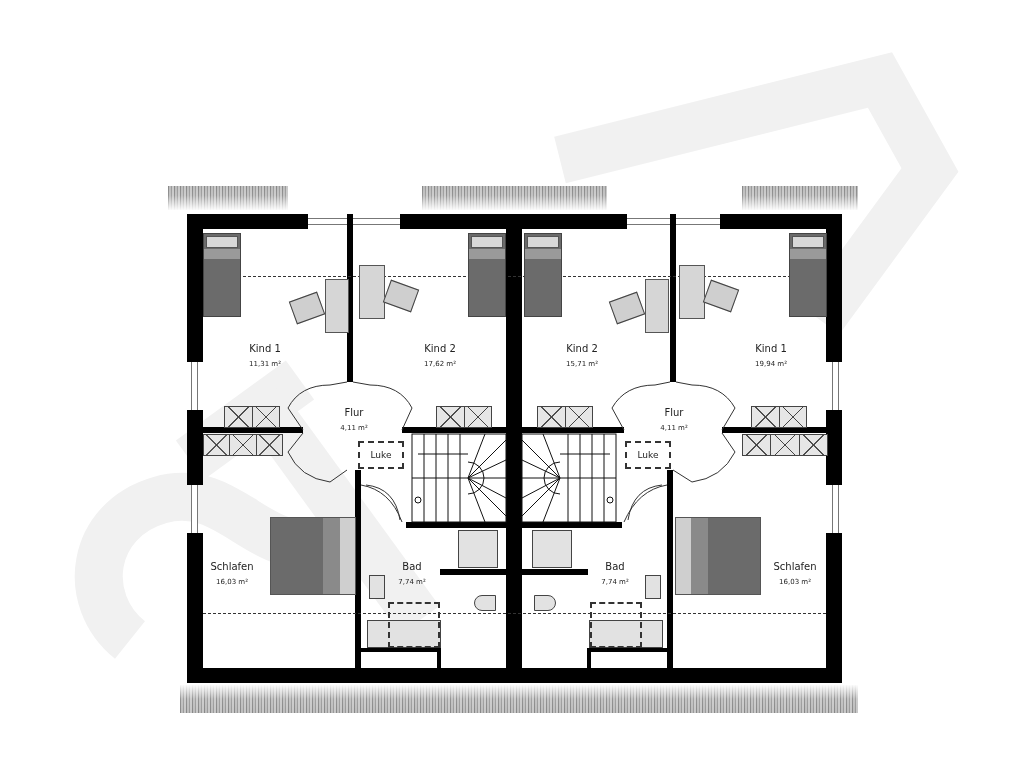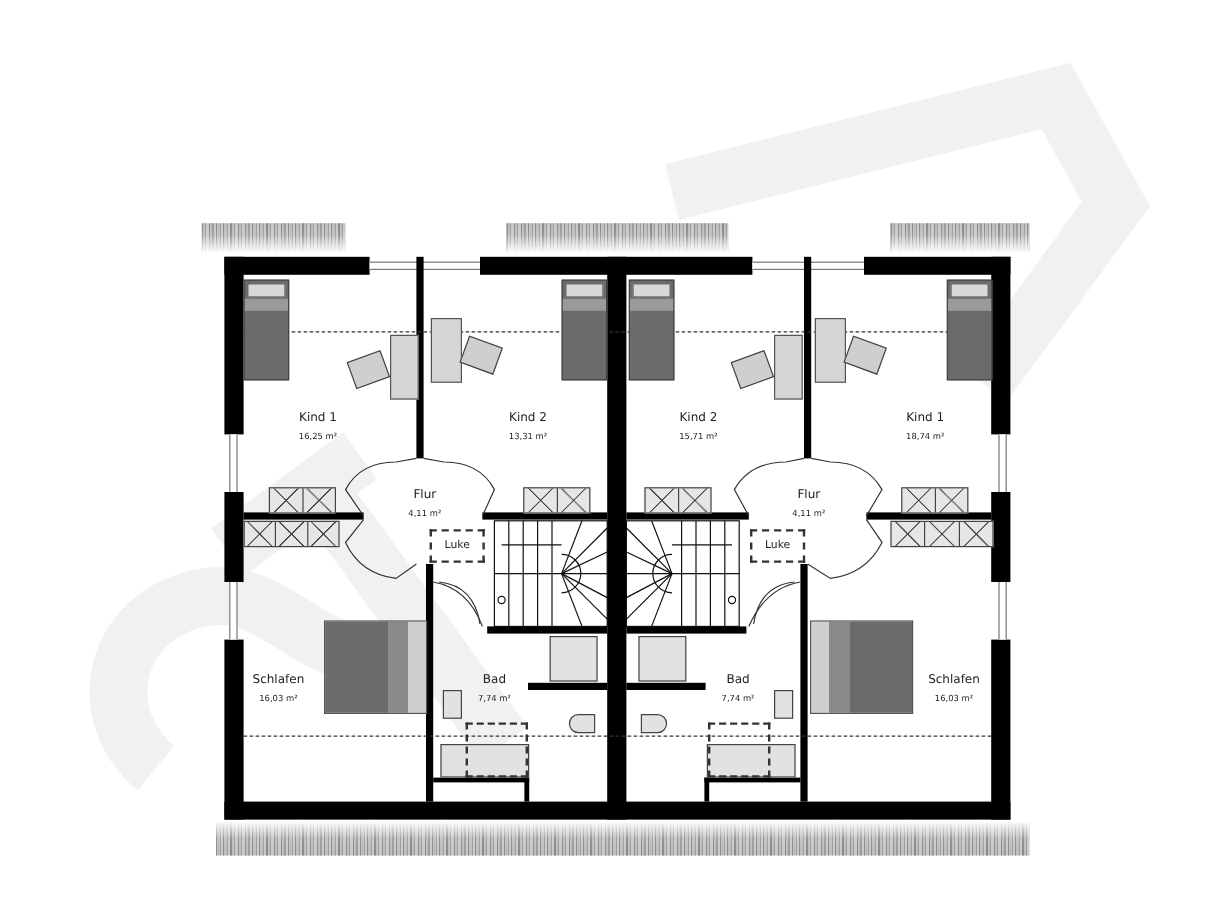--- a/index.html
+++ b/index.html
@@ -207,45 +207,45 @@
 <div class="fixture" style="left:645px;top:575px;width:14px;height:22px;"></div>
 <div class="fixture" style="left:534px;top:595px;width:20px;height:14px;border-radius:0 8px 8px 0;"></div>
 <div class="fixture" style="left:589px;top:620px;width:72px;height:26px;"></div>
 <div class="abs" style="left:590px;top:602px;width:48px;height:42px;border:2px dashed #333;"></div>
 
 <div class="luke" style="left:358px;top:441px;width:42px;height:24px;">Luke</div>
 <div class="luke" style="left:625px;top:441px;width:42px;height:24px;">Luke</div>
 
 <div class="label" style="left:265px;top:343px;">
     <span class="name">Kind 1</span>
-    <span class="area">16,25 m²</span>
+    <span class="area">11,31 m²</span>
   </div>
 <div class="label" style="left:440px;top:343px;">
     <span class="name">Kind 2</span>
-    <span class="area">13,31 m²</span>
+    <span class="area">17,62 m²</span>
   </div>
 <div class="label" style="left:354px;top:407px;">
     <span class="name">Flur</span>
     <span class="area">4,11 m²</span>
   </div>
 <div class="label" style="left:232px;top:561px;">
     <span class="name">Schlafen</span>
     <span class="area">16,03 m²</span>
   </div>
 <div class="label" style="left:412px;top:561px;">
     <span class="name">Bad</span>
     <span class="area">7,74 m²</span>
   </div>
 <div class="label" style="left:582px;top:343px;">
     <span class="name">Kind 2</span>
     <span class="area">15,71 m²</span>
   </div>
 <div class="label" style="left:771px;top:343px;">
     <span class="name">Kind 1</span>
-    <span class="area">18,74 m²</span>
+    <span class="area">19,94 m²</span>
   </div>
 <div class="label" style="left:674px;top:407px;">
     <span class="name">Flur</span>
     <span class="area">4,11 m²</span>
   </div>
 <div class="label" style="left:615px;top:561px;">
     <span class="name">Bad</span>
     <span class="area">7,74 m²</span>
   </div>
 <div class="label" style="left:795px;top:561px;">

